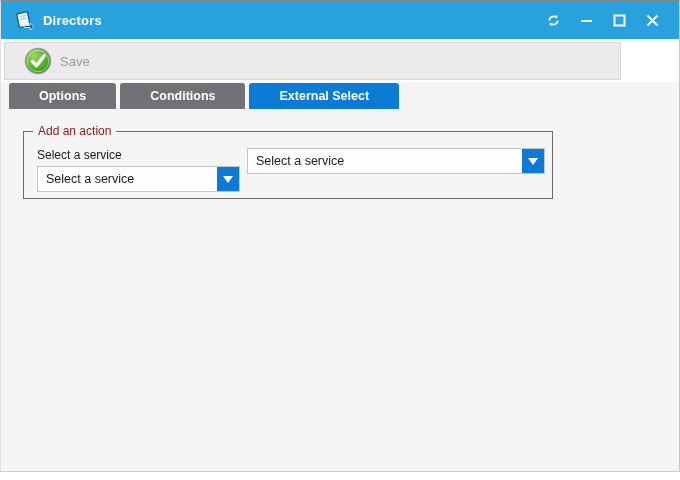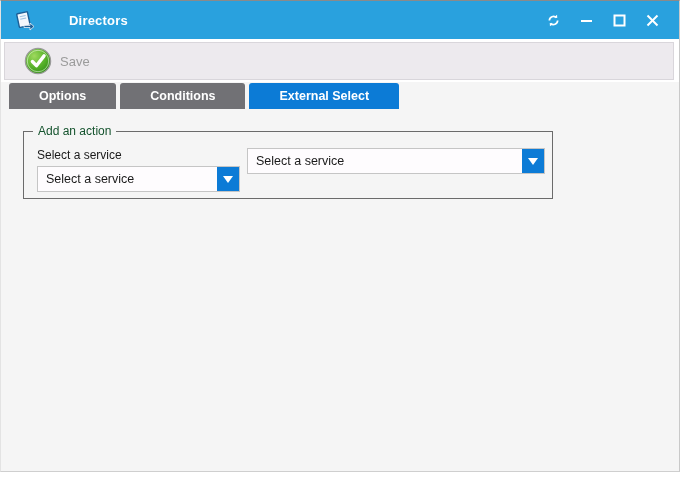--- a/index.html
+++ b/index.html
@@ -1,36 +1,36 @@
 <!DOCTYPE html>
 <html><head>
 <meta charset="utf-8">
 <style>
   html,body{margin:0;padding:0;background:#ffffff;font-family:"Liberation Sans","DejaVu Sans",sans-serif;}
   .window{position:relative;width:678px;height:470px;background:#ffffff;border-top:1px solid #8a8a8a;border-left:1px solid #e3e3e3;border-right:1px solid #c9c9c9;border-bottom:1px solid #cfcfcf;overflow:hidden;}
   
-  .titlebar{position:absolute;left:0;top:0;width:100%;height:38px;background:#29A1DE;display:flex;align-items:center;gap:26px;}
+  .titlebar{position:absolute;left:0;top:0;width:100%;height:38px;background:#29A1DE;display:flex;align-items:center;}
   .title-icon{margin-left:12px;width:22px;height:22px;display:flex;align-items:center;justify-content:center;}
   .title-text{margin-left:8px;color:#ffffff;font-size:13px;font-weight:bold;letter-spacing:.2px;}
   .win-controls{position:absolute;right:10px;top:0;height:38px;display:flex;align-items:center;}
   .win-btn{width:33px;height:38px;display:flex;align-items:center;justify-content:center;cursor:default;}
   .win-btn svg{display:block;}
   
-  .toolbar{position:absolute;left:3px;top:41px;width:670px;height:38px;background:#edeaee;border:1px solid #d9d6db;box-sizing:border-box;display:flex;align-items:center;}
+  .toolbar{position:absolute;left:3px;top:41px;width:617px;height:38px;background:#edeaee;border:1px solid #d9d6db;box-sizing:border-box;display:flex;align-items:center;}
   .save-button{display:flex;align-items:center;margin-left:13px;height:32px;padding:0 6px;}
   .save-icon{width:28px;height:28px;}
   .save-label{margin-left:8px;color:#9b9b9b;font-size:13px;}
   
   .body{position:absolute;left:0;top:81px;width:100%;height:389px;background:#f5f5f5;}
   .tab-row{position:absolute;left:8px;top:1px;display:flex;gap:4px;}
   .tab{height:26px;line-height:26px;padding:0 30px;background:#717175;color:#ffffff;font-size:12.5px;font-weight:600;border-radius:3px 3px 0 0;white-space:nowrap;}
   .tab.active{background:#0C7BD6;}
   
   .groupbox{position:absolute;left:22px;top:49px;width:528px;height:66px;border:1px solid #6b6b6b;background:#f5f5f5;}
-  .group-title{position:absolute;left:9px;top:-8px;background:#f5f5f5;padding:0 5px;font-size:12px;color:#14532d;line-height:15px;}
+  .group-title{position:absolute;left:9px;top:-8px;background:#f5f5f5;padding:0 5px;font-size:12px;color:#7f1d1d;line-height:15px;}
   .field{position:absolute;top:16px;}
   .field-1{left:13px;width:203px;}
   .field-2{left:223px;width:298px;}
   .field-label{font-size:12px;color:#1a1a1a;margin-bottom:4px;display:block;}
   .dropdown{display:flex;height:26px;border:1px solid #c5c5c5;background:#fefcfe;box-sizing:border-box;align-items:stretch;}
   .dropdown-value{flex:1;font-size:12.5px;color:#1a1a1a;line-height:24px;padding-left:8px;overflow:hidden;white-space:nowrap;}
   .dropdown-button{width:22px;background:#0C7BD6;display:flex;align-items:center;justify-content:center;}
   .chevron{width:0;height:0;border-left:5px solid transparent;border-right:5px solid transparent;border-top:7px solid #ffffff;}
 </style>
 </head>

